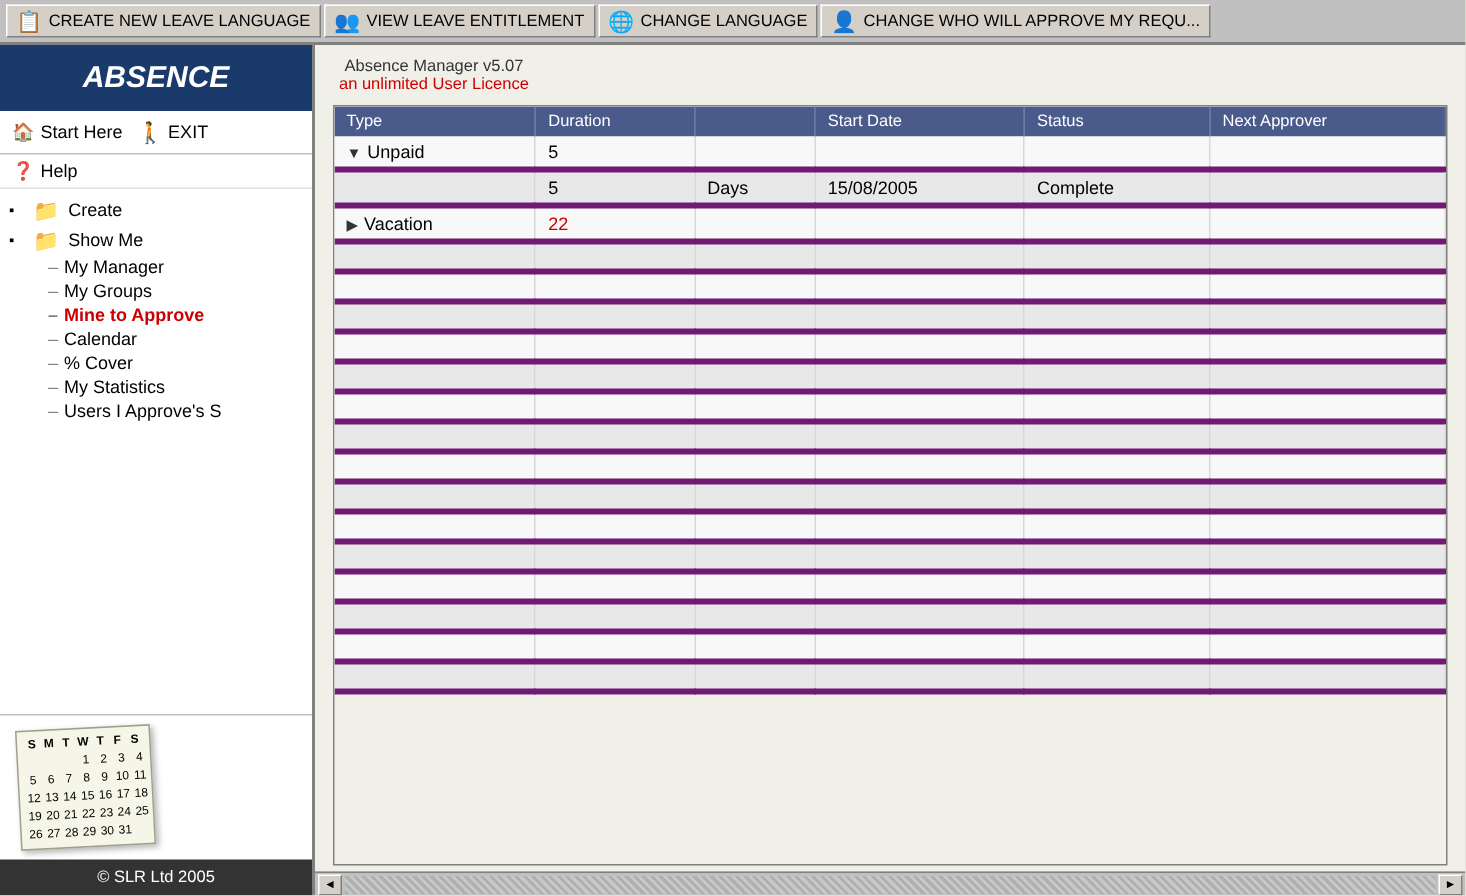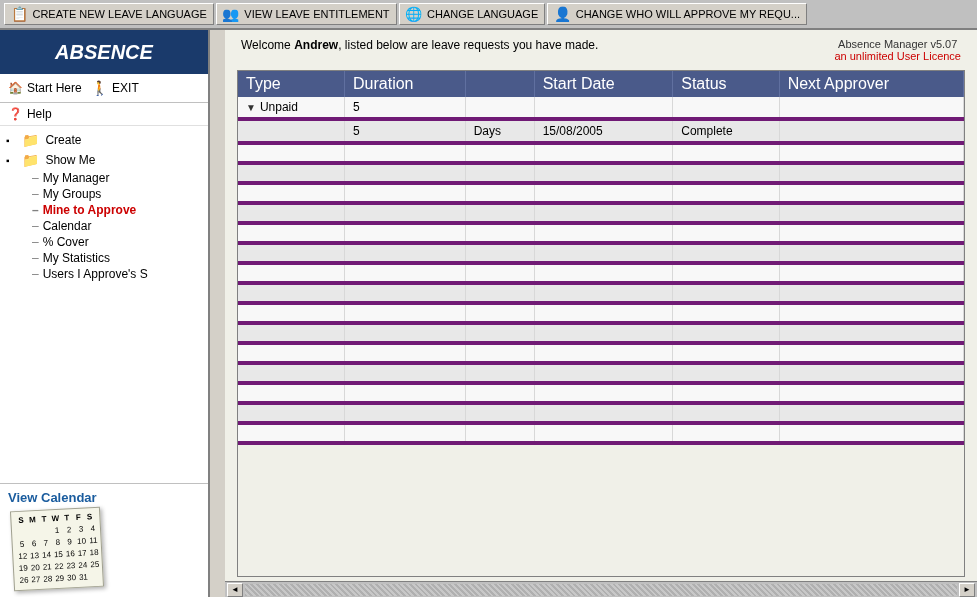--- a/index.html
+++ b/index.html
@@ -28,21 +28,20 @@
       gap: 4px;
       white-space: nowrap;
     }
     .toolbar-icon { font-size: 14px; }
 
     
     #main-layout {
       display: flex;
       flex: 1;
       overflow: hidden;
-      gap: 15px;
     }
 
     
     #sidebar {
       width: 210px;
       background: #ffffff;
       border-right: 2px solid #808080;
       display: flex;
       flex-direction: column;
       flex-shrink: 0;
@@ -214,21 +213,21 @@
     }
 
     #leave-table thead tr {
       background: #4a5a8a;
       color: #ffffff;
     }
 
     #leave-table thead th {
       padding: 4px 8px;
       text-align: left;
-      font-size: 16px;
+      font-size: 11px;
       font-weight: normal;
       border-right: 1px solid #6070a0;
     }
 
     #leave-table tbody tr {
       border-bottom: 4px solid #701a75;
     }
 
     #leave-table tbody tr:nth-child(odd) {
       background: #f8f8f8;
@@ -369,21 +368,20 @@
         <span>My Statistics</span>
       </div>
       <div class="nav-sub-item">
         <span class="tree-dash">–</span>
         <span>Users I Approve's S</span>
       </div>
 
     </div>
 
     <div id="view-calendar-section">
-      <div class="view-calendar-label">View Calendar</div>
       <div class="calendar-widget">
         <div class="cal-header">
           <span>S</span>
             <span>M</span>
             <span>T</span>
             <span>W</span>
             <span>T</span>
             <span>F</span>
             <span>S</span>
         </div>
@@ -420,29 +418,29 @@
             <span>27</span>
             <span>28</span>
             <span>29</span>
             <span>30</span>
             <span>31</span>
             <span></span>
         </div>
       </div>
     </div>
 
+    <div id="sidebar-footer">
+      <span>© SLR Ltd 2005</span>
+    </div>
 
   </div>
 
   <div id="content">
 
     <div id="content-header">
-      <div class="welcome-text">
-        Welcome <b>Andrew</b>, listed below are leave requests you have made.
-      </div>
       <div class="version-info">
         <div class="version-line">Absence Manager v5.07</div>
         <div class="license-line">
           <span>an </span><b>unlimited</b><span> User Licence</span>
         </div>
       </div>
     </div>
 
     <div id="leave-table-container">
       <table id="leave-table">
@@ -471,20 +469,30 @@
 
           <tr>
             <td></td>
             <td>5</td>
             <td>Days</td>
             <td>15/08/2005</td>
             <td>Complete</td>
             <td></td>
           </tr>
 
+          <tr>
+            <td>
+              <span class="expand-arrow">▶</span>Vacation
+            </td>
+            <td><span class="red-value">22</span></td>
+            <td></td>
+            <td></td>
+            <td></td>
+            <td></td>
+          </tr>
 
           <tr class="empty-rows">
               <td></td>
               <td></td>
               <td></td>
               <td></td>
               <td></td>
               <td></td>
             </tr>
           <tr class="empty-rows">

